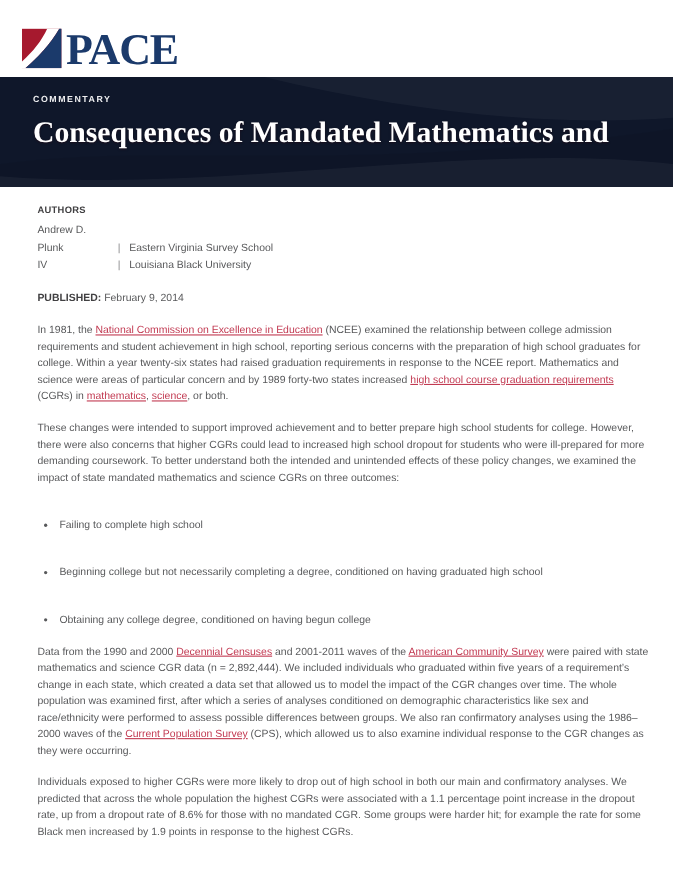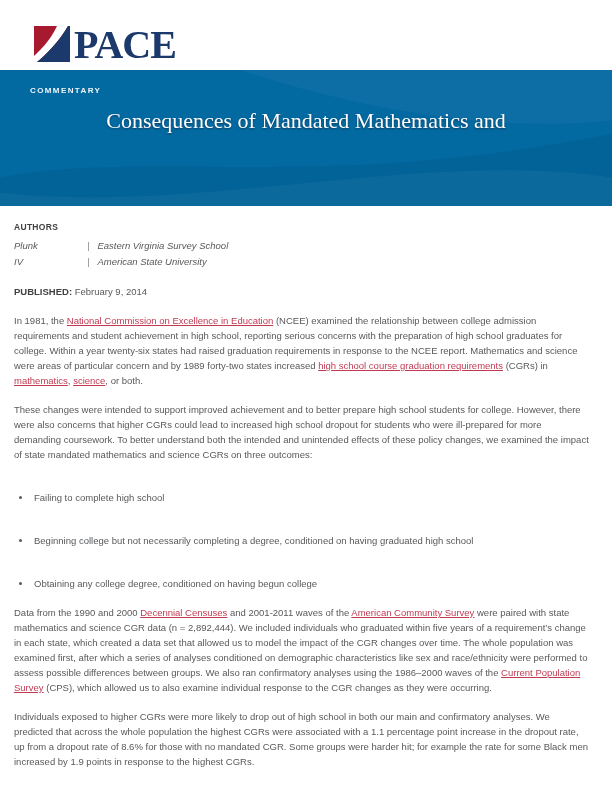--- a/index.html
+++ b/index.html
@@ -7,75 +7,74 @@
   body { font-family: "Liberation Sans", sans-serif; }
   .page {
     position: relative;
     width: 612px;
     height: 792px;
     background: #ffffff;
     overflow: hidden;
   }
 
   
-  .logo-row { padding: 26px 0 0 6px; margin-left: 28px; }
+  .logo-row { padding: 26px 0 0 20px; }
   .logo { display: flex; align-items: flex-end; gap: 4px; }
   .logo-mark { width: 36px; height: 36px; display: block; }
   .logo-text {
     font-family: "Liberation Serif", serif;
     font-weight: bold;
     font-size: 40px;
     line-height: 34px;
     letter-spacing: -1px;
     color: #1B3A6B;
   }
 
   
   .banner {
     position: relative;
     margin-top: 8px;
-    height: 136px;
-    background: #0369a1;
+    height: 100px;
+    background: #0f172a;
     overflow: hidden;
   }
   .banner-waves { position: absolute; inset: 0; width: 100%; height: 100%; }
   .banner-inner { position: relative; padding: 16px 30px 0 30px; }
   .kicker {
     font-size: 8px;
     font-weight: bold;
     letter-spacing: 1.4px;
     color: rgba(255,255,255,0.93);
   }
   .title {
     margin-top: 11px;
     font-family: "Liberation Serif", serif;
-    font-weight: normal;
-    font-size: 22px;
+    font-weight: bold;
+    font-size: 27px;
     line-height: 29px;
     color: #ffffff;
     text-shadow: 0 1px 2px rgba(40,0,8,0.45);
-    text-align: center;
   }
   .title-line { display: block; }
 
   
   .content {
-    padding: 16px 22px 0 14px;
+    padding: 16px 22px 0 34px;
     color: #58595B;
     font-size: 9.5px;
   }
   .authors-label {
     font-size: 8.5px;
     font-weight: bold;
     letter-spacing: 0.3px;
     color: #414042;
     margin-bottom: 6px;
   }
   .author-line { line-height: 16px; }
-  .author-line2 { display: flex; line-height: 16px; font-style: italic; }
+  .author-line2 { display: flex; line-height: 16px; }
   .author-name2 { width: 73px; flex: none; }
   .pipe { color: #8A8A8C; margin-right: 8px; }
   .published { margin-top: 14px; line-height: 15px; }
   .published-label { font-weight: bold; color: #414042; }
   .content p {
     margin-top: 14px;
     line-height: 15px;
   }
   .bullets {
     margin: 10px 0 0 18px;
@@ -122,32 +121,33 @@
         <span class="title-line">Consequences of Mandated Mathematics and</span>
       </h1>
     </div>
   </section>
 
   <main class="content">
 
     <div class="authors-label">AUTHORS</div>
 
     <div class="author">
+      <div class="author-line">Andrew D.</div>
       <div class="author-line2">
         <span class="author-name2">Plunk</span>
         <span class="pipe">|</span>
         <span class="affil">Eastern Virginia Survey School</span>
       </div>
     </div>
 
     <div class="author">
       <div class="author-line2">
         <span class="author-name2">IV</span>
         <span class="pipe">|</span>
-        <span class="affil">American State University</span>
+        <span class="affil">Louisiana Black University</span>
       </div>
     </div>
 
     <div class="published">
       <span class="published-label">PUBLISHED:</span>
       <span> February 9, 2014</span>
     </div>
 
     <p><span>In 1981, the </span><span class="link">National Commission on Excellence in Education</span><span> (NCEE) examined the relationship between college admission requirements and student achievement in high school, reporting serious concerns with the preparation of high school graduates for college. Within a year twenty-six states had raised graduation requirements in response to the NCEE report. Mathematics and science were areas of particular concern and by 1989 forty-two states increased </span><span class="link">high school course graduation requirements</span><span> (CGRs) in </span><span class="link">mathematics</span><span>, </span><span class="link">science</span><span>, or both.</span></p>
 

